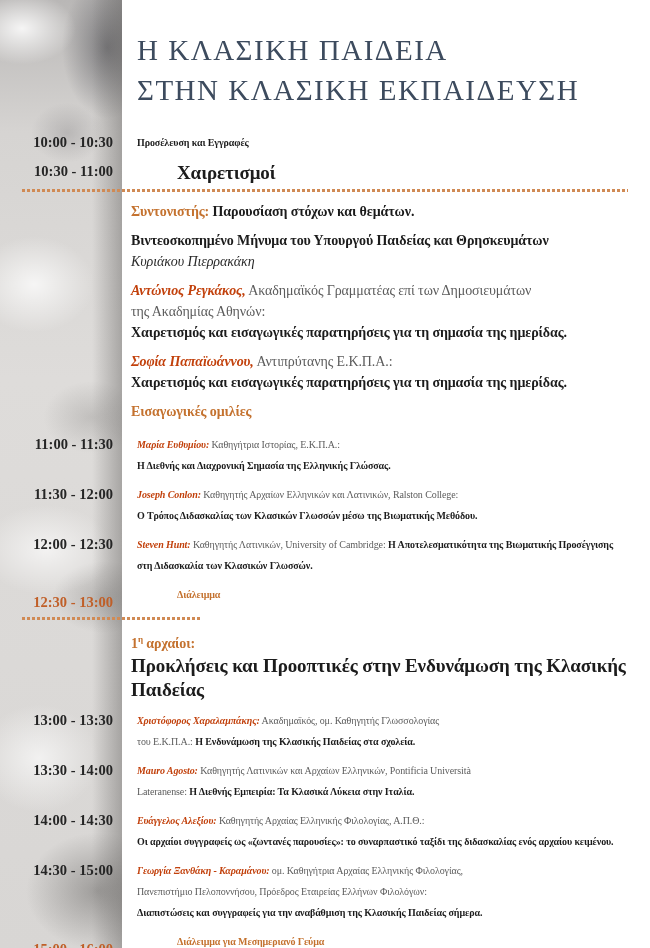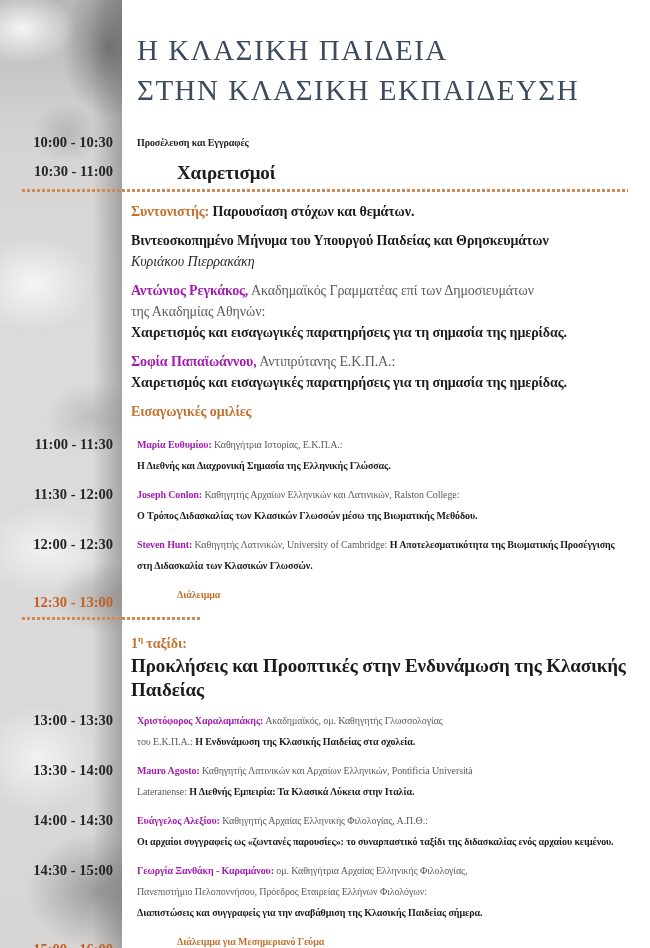--- a/index.html
+++ b/index.html
@@ -53,21 +53,21 @@
   .time.orange{color:#c05f28;margin-top:8px;}
   .entry{
     flex:none;width:500px;box-sizing:border-box;
     padding-left:15px;
     font-size:10px;line-height:21px;letter-spacing:-0.1px;color:#1c1c1c;
   }
   .block{margin:0 0 8px 122px;padding-left:9px;width:500px;box-sizing:content-box;
     font-size:14px;line-height:21px;letter-spacing:-0.1px;color:#1c1c1c;}
   .bold{font-weight:bold;}
   .big{font-size:19px;line-height:24px;font-weight:bold;}
-  .speaker{font-weight:bold;color:#a21caf;margin-top:7px;}
+  .speaker{font-weight:bold;font-style:italic;color:#c2410c;margin-top:7px;}
   .name-italic{font-style:italic;color:#2a2a2a;}
   .role{color:#5c5c5c;}
   .topic{font-weight:bold;color:#1c1c1c;}
   .orange-label{color:#c4722f;font-weight:bold;}
   .sup{font-size:9px;vertical-align:super;}
   
   .dashes{
     height:3px;margin:2px 0 9px 22px;
     background-image:repeating-linear-gradient(90deg,#d08a54 0 3px, rgba(0,0,0,0) 3px 5px);
   }
@@ -159,21 +159,21 @@
     <div class="row mb4">
       <div class="time orange">12:30 - 13:00</div>
       <div class="entry">
         <span class="orange-label">Διάλειμμα</span>
       </div>
     </div>
 
     <div class="dashes short"></div>
 
     <div class="block">
-      <span class="orange-label"><span>1</span><span class="sup">η</span><span> ταξίδι:</span></span><br>
+      <span class="orange-label"><span>1</span><span class="sup">η</span><span> αρχαίοι:</span></span><br>
       <span class="big">Προκλήσεις και Προοπτικές στην Ενδυνάμωση της Κλασικής Παιδείας</span>
     </div>
 
     <div class="row">
       <div class="time">13:00 - 13:30</div>
       <div class="entry">
         <span class="speaker">Χριστόφορος Χαραλαμπάκης:</span>
         <span class="role">Ακαδημαϊκός, ομ. Καθηγητής Γλωσσολογίας</span><br>
         <span class="role">του Ε.Κ.Π.Α.:</span>
         <span class="topic">Η Ενδυνάμωση της Κλασικής Παιδείας στα σχολεία.</span>

